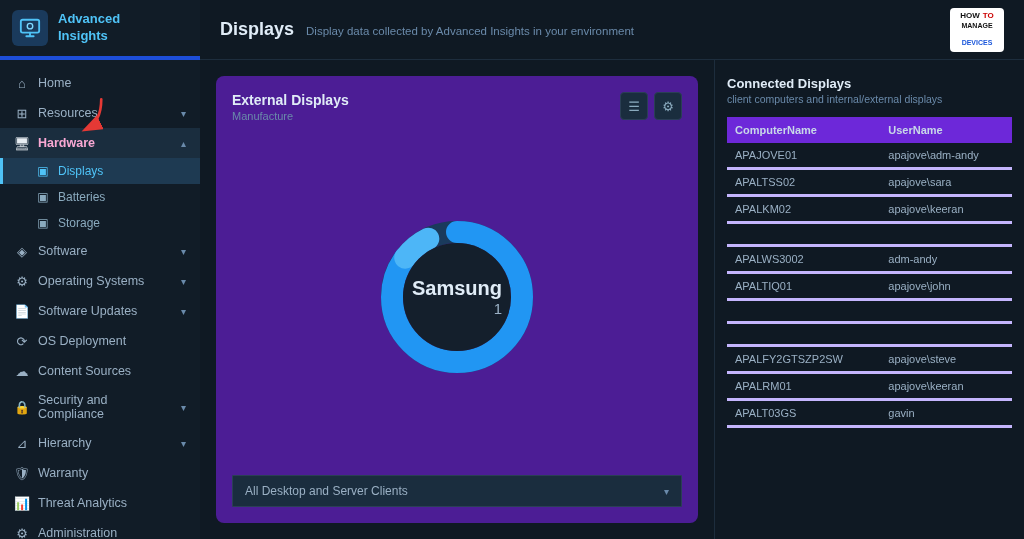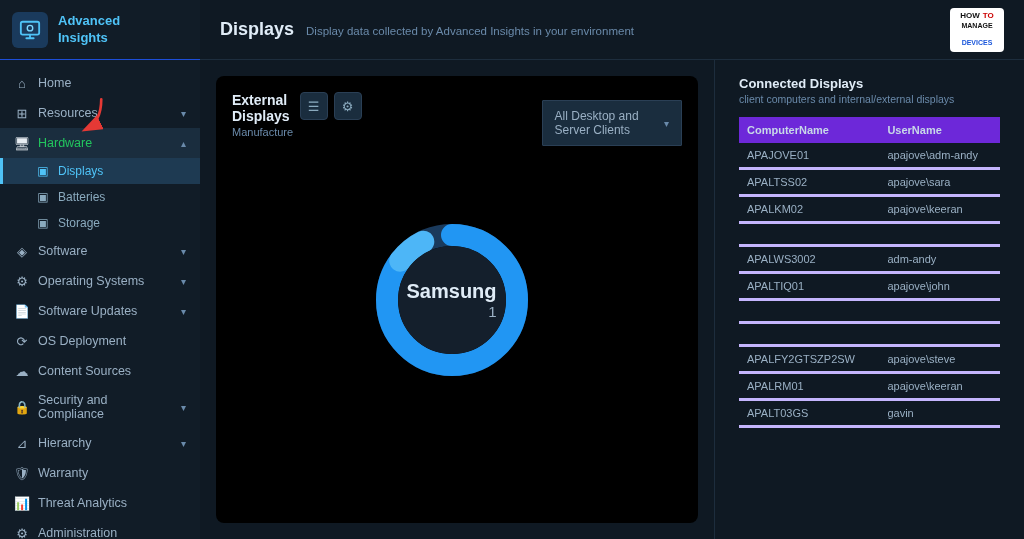--- a/index.html
+++ b/index.html
@@ -21,21 +21,21 @@
       display: flex;
       flex-direction: column;
       height: 539px;
       overflow: hidden;
     }
     .sidebar-header {
       padding: 10px 12px;
       display: flex;
       align-items: center;
       gap: 10px;
-      border-bottom: 1px solid #1d4ed8;
+      border-bottom: 4px solid #1d4ed8;
       height: 60px;
     }
     .sidebar-logo-icon {
       width: 36px;
       height: 36px;
       background: #1a3a5c;
       border-radius: 6px;
       display: flex;
       align-items: center;
       justify-content: center;
@@ -67,21 +67,21 @@
       cursor: pointer;
       font-size: 12.5px;
       color: #9ab0c4;
       gap: 8px;
       position: relative;
     }
     .nav-item.active-parent {
       color: #e8eef3;
       background: #1a2d3e;
     }
-    .nav-item.active-parent .nav-label { color: #22c55e; font-weight: 400; }
+    .nav-item.active-parent .nav-label { color: #f9a8d4; font-weight: 700; }
     .nav-item .nav-icon {
       width: 16px;
       height: 16px;
       display: flex;
       align-items: center;
       justify-content: center;
       flex-shrink: 0;
       font-size: 13px;
     }
     .nav-item .chevron {
@@ -170,26 +170,26 @@
     
     .left-panel {
       flex: 1;
       padding: 16px;
       display: flex;
       flex-direction: column;
       gap: 14px;
       overflow: hidden;
     }
     .panel-card {
-      background: #000000;
+      background: #4c1d95;
       border-radius: 8px;
       padding: 16px;
       flex: 1;
       display: flex;
-      flex-direction: row;
+      flex-direction: column;
     }
     .panel-card-header {
       display: flex;
       align-items: flex-start;
       justify-content: space-between;
       margin-bottom: 4px;
     }
     .panel-card-title {
       font-size: 14px;
       font-weight: 700;
@@ -257,21 +257,21 @@
 
     
     .dropdown-row {
       margin-top: 8px;
     }
 
     
     .right-panel {
       width: 310px;
       min-width: 310px;
-      padding: 16px 24px;
+      padding: 16px 12px;
       border-left: 1px solid #1d2d3d;
       display: flex;
       flex-direction: column;
       overflow: hidden;
     }
     .right-panel-title {
       font-size: 13px;
       font-weight: 700;
       color: #e0ecf7;
       margin-bottom: 2px;

